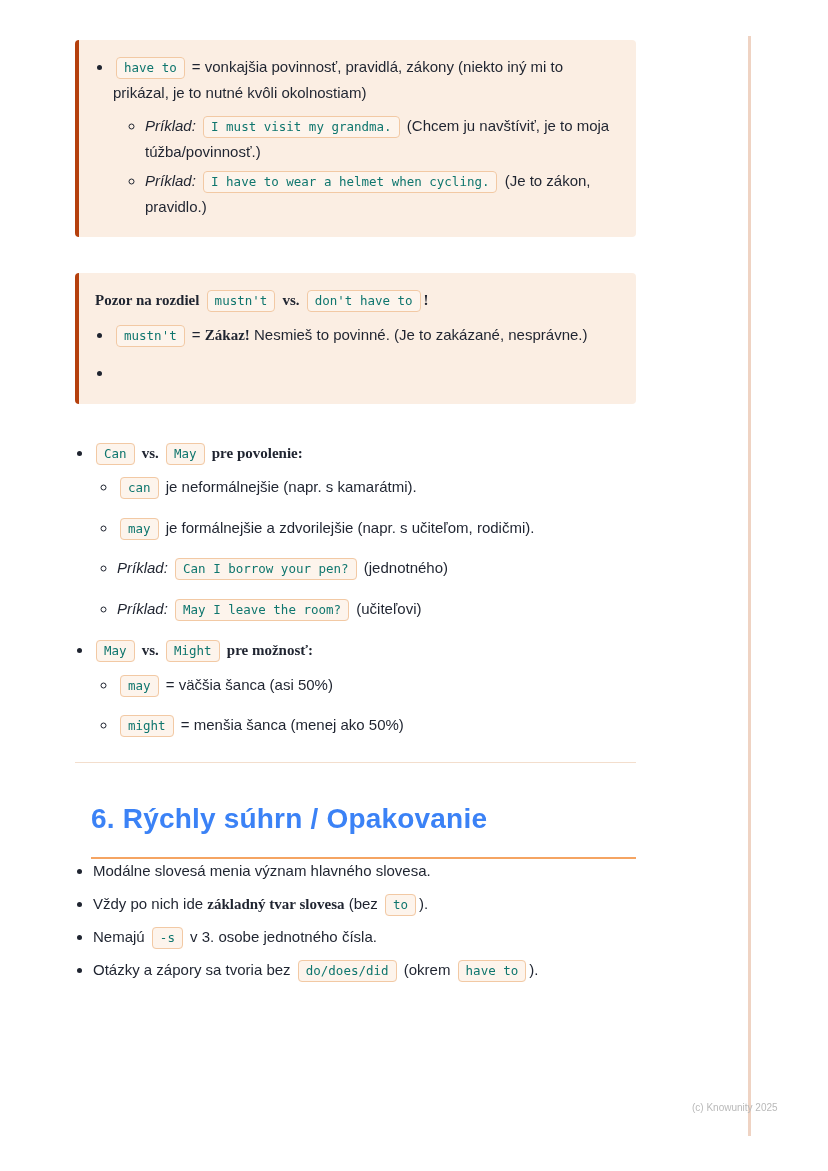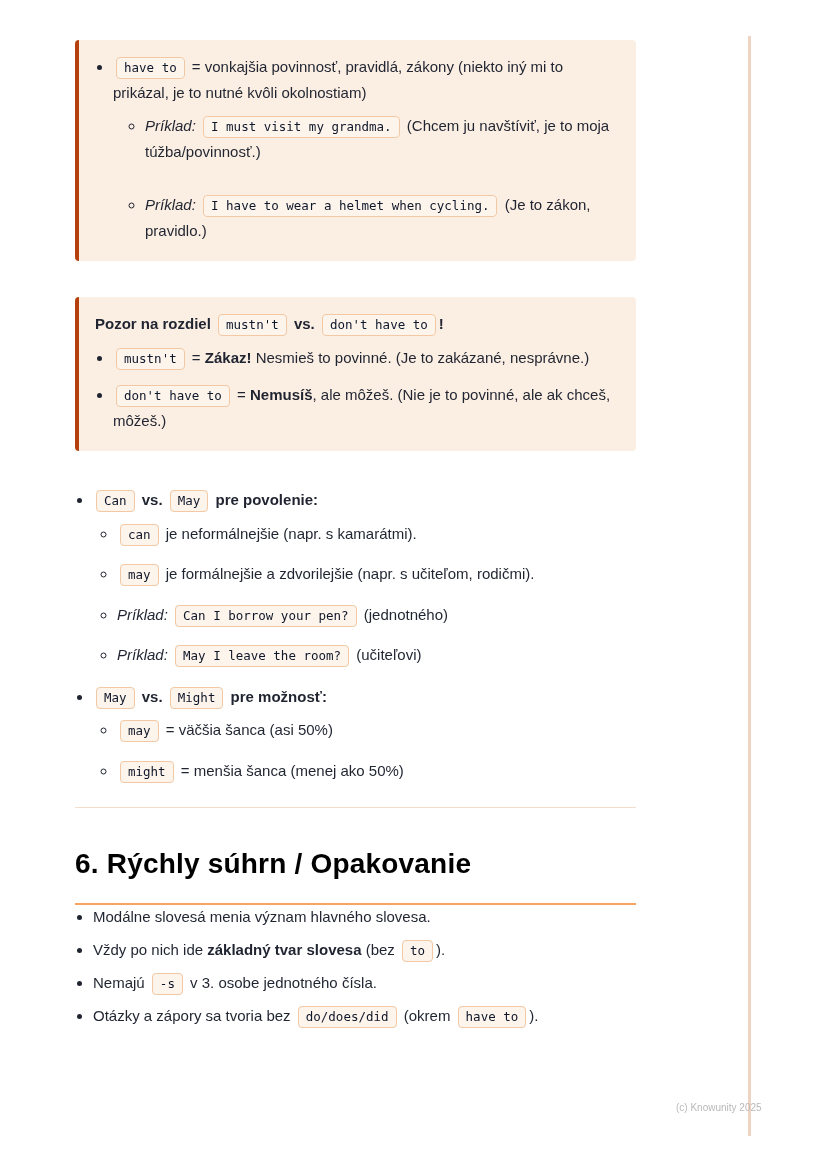--- a/index.html
+++ b/index.html
@@ -22,66 +22,66 @@
     margin-bottom: 36px;
   }
   .callout-title { margin: 0 0 8px 0; }
 
   
   ul.disc { list-style: disc outside; margin: 0; padding: 0 0 0 18px; }
   ul.circle { list-style: circle outside; margin: 0; padding: 0 0 0 32px; }
   .callout ul.disc > li { margin-bottom: 12px; }
   .callout ul.disc > li:last-child { margin-bottom: 0; }
   .callout ul.circle { margin-top: 8px; }
-  .callout ul.circle > li { margin-bottom: 28px; }
+  .callout ul.circle > li { margin-bottom: 4px; }
   .callout ul.circle > li:last-child { margin-bottom: 0; }
 
   .main-list { padding-left: 22px; margin-top: 30px; }
   .main-list > li { margin-bottom: 16px; }
   .main-list ul.circle { margin-top: 8px; padding-left: 24px; }
   .main-list ul.circle > li { margin-bottom: 15px; }
 
   
   .chip {
     font-family: "DejaVu Sans Mono", "Liberation Mono", monospace;
     font-size: 12.5px;
     line-height: 1.1;
-    color: #0f172a;
+    color: #0f766e;
     background: #fdf4ec;
     border: 1px solid #f2c9a4;
     border-radius: 4px;
     padding: 2px 7px 3px;
     margin: 0 3px;
     white-space: nowrap;
   }
-  strong { font-weight: 700; }
+  strong { font-weight: 700; font-family: Liberation Serif, serif; }
   em { font-style: italic; }
 
   
   .divider { border: none; border-top: 1px solid #f3decd; margin: 24px 0 0 0; }
   .section-heading {
-    margin: 32px 0 0 0;
+    margin: 32px 0 0 16px;
     font-size: 28px;
     font-weight: 700;
-    color: #000000;
+    color: #3b82f6;
     letter-spacing: 0.2px;
     padding-bottom: 15px;
     border-bottom: 2px solid #f5a462;
   }
   .summary-list { padding-left: 22px; margin-top: 26px; line-height: 1.6; }
   .summary-list > li { margin-bottom: 9px; }
 
   
   .page-edge {
     position: absolute; left: 748px; top: 36px;
     width: 3px; height: 1100px;
     background: #efd3c3;
   }
   .watermark {
-    position: absolute; left: 676px; top: 1102px;
+    position: absolute; left: 692px; top: 1102px;
     font-size: 10px; color: #b9b9b9; white-space: nowrap;
   }
 </style>
 </head>
 <body>
 
 <div class="page">
   <div class="content" style="padding-top:40px;">
 
     <section class="callout">
@@ -107,21 +107,20 @@
         <strong>Pozor na rozdiel</strong>
         <code class="chip">mustn't</code>
         <strong>vs.</strong>
         <code class="chip">don't have to</code><strong>!</strong>
       </p>
       <ul class="disc">
         <li>
           <div><code class="chip">mustn't</code><span> = </span><strong>Zákaz!</strong><span> Nesmieš to povinné. (Je to zakázané, nesprávne.)</span></div>
         </li>
         <li>
-          <div><code class="chip">don't have to</code><span> = </span><strong>Nemusíš</strong><span>, ale môžeš. (Nie je to povinné, ale ak chceš, môžeš.)</span></div>
         </li>
       </ul>
     </section>
 
     <ul class="disc main-list">
       <li>
         <div>
           <code class="chip">Can</code>
           <strong>vs.</strong>
           <code class="chip">May</code>

